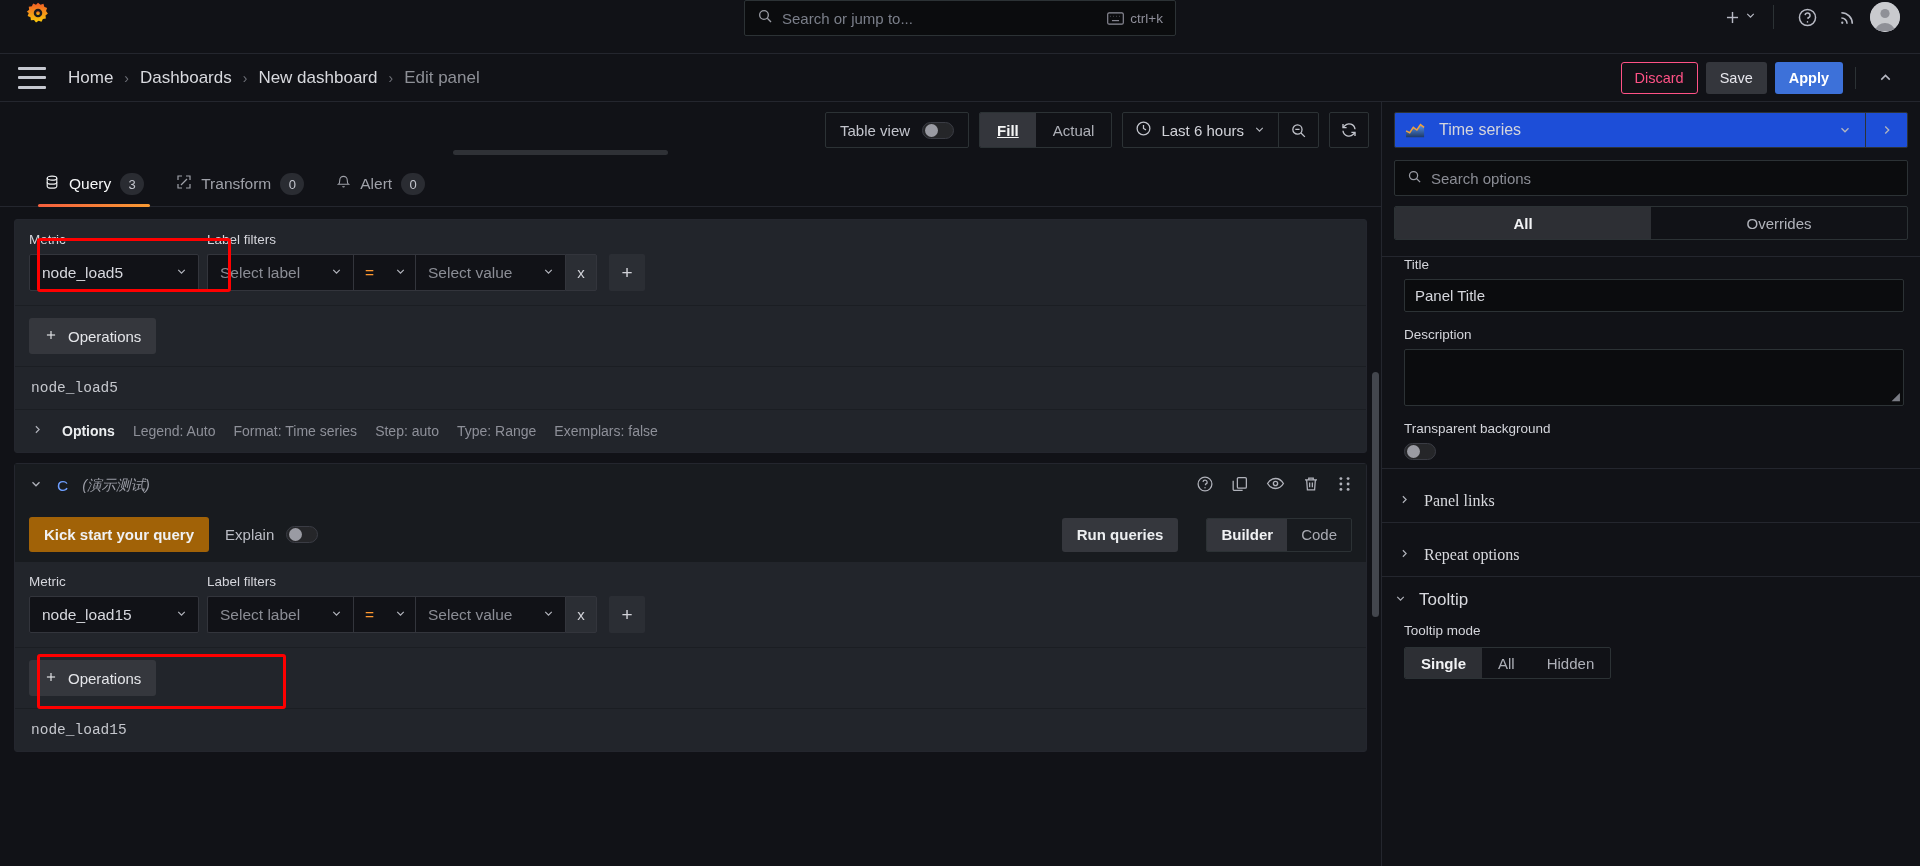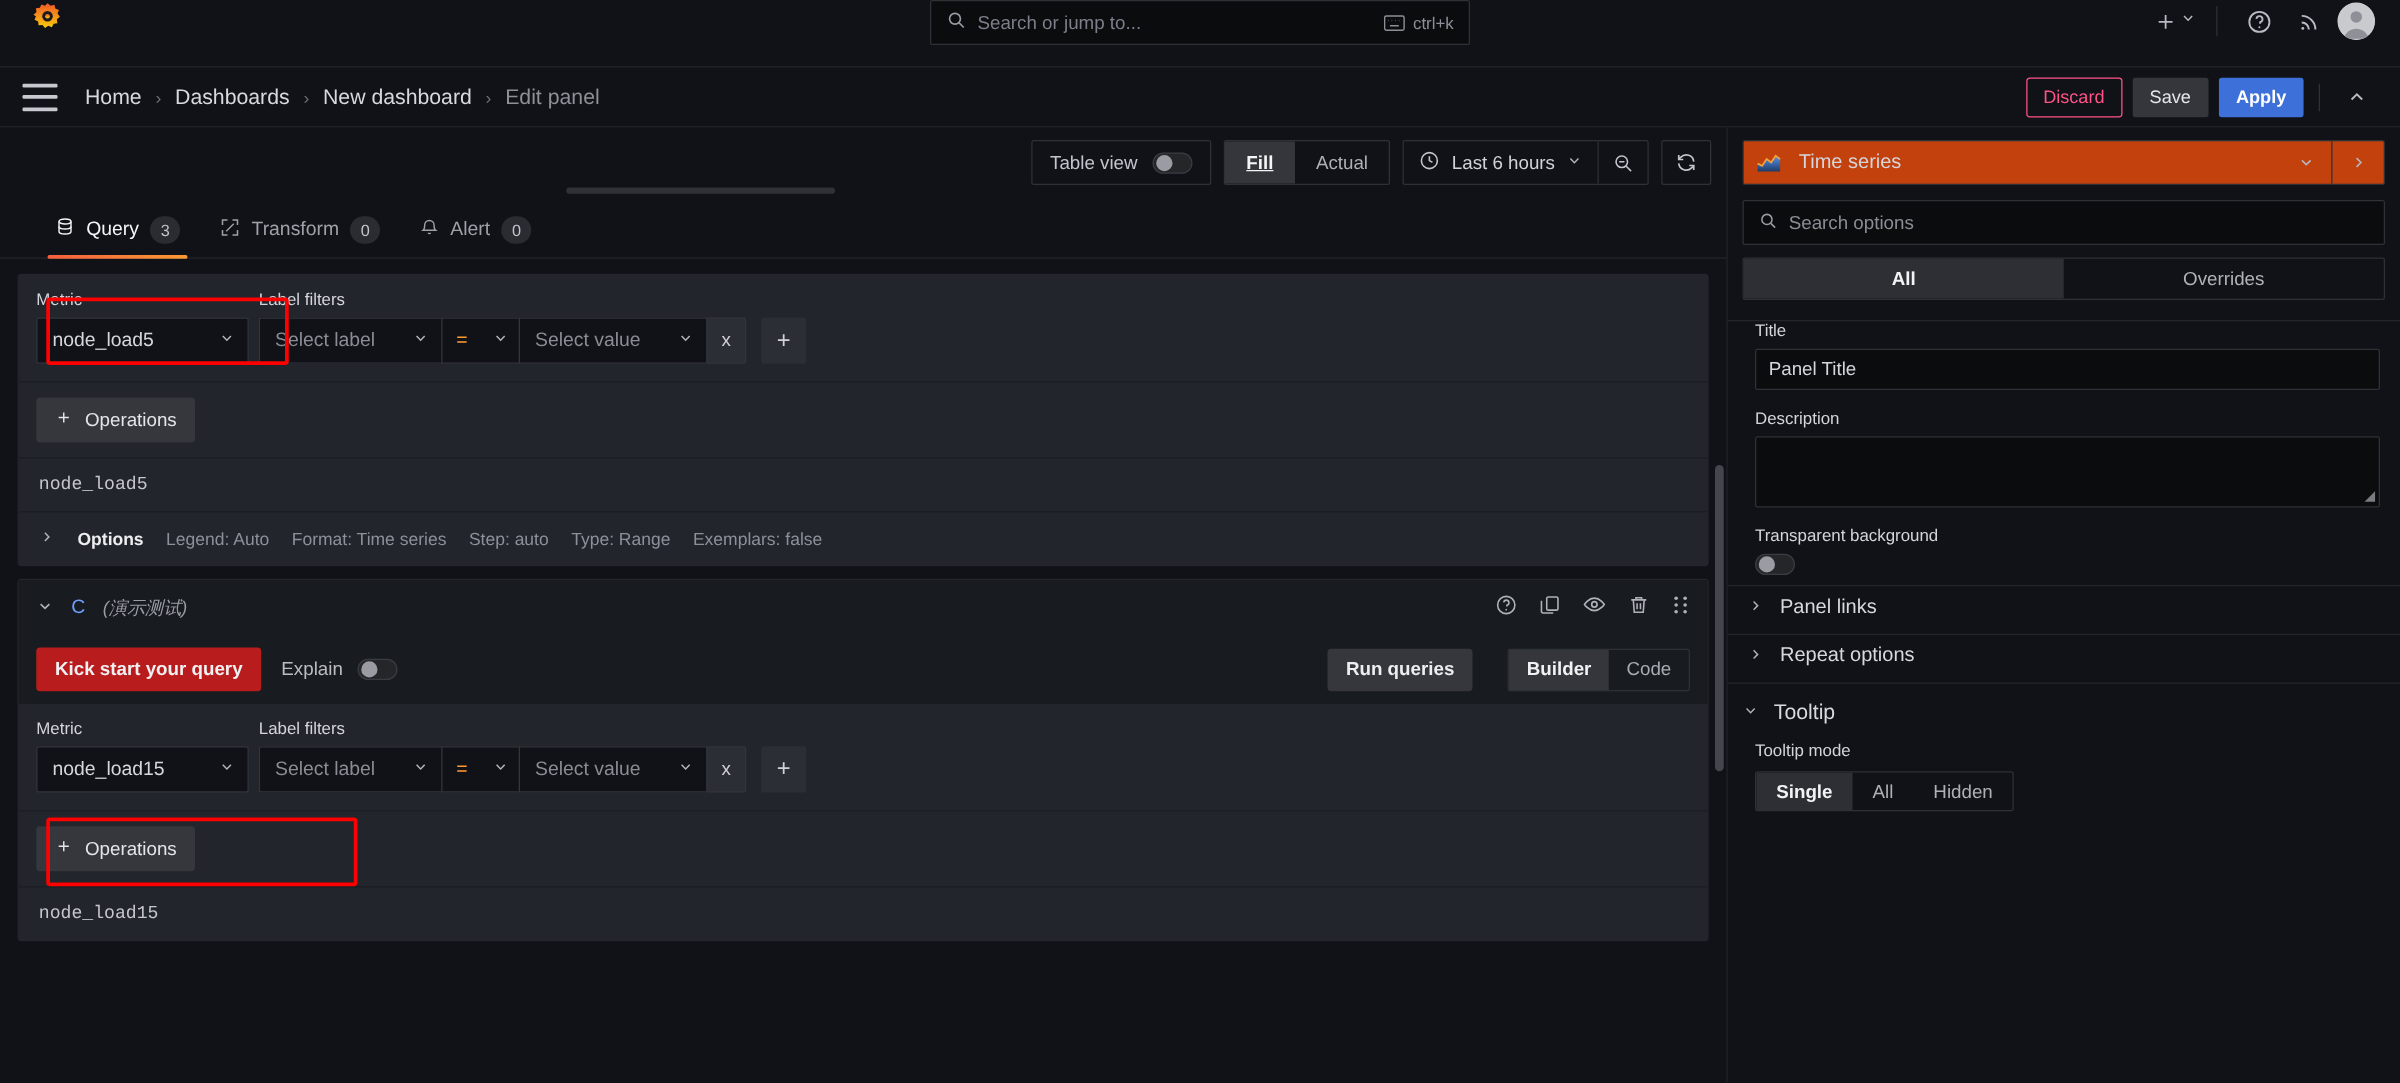--- a/index.html
+++ b/index.html
@@ -128,40 +128,40 @@
   .optionsrow .okey { color:#eceef0; font-weight:700; }
   .optionsrow .oitem { color:#8e9099; }
 
   
   .qhead { display:flex; align-items:center; gap:14px; padding: 10px 14px; background:#181b1f; }
   .qhead .chev { color:#b0b2ba; font-size:13px; }
   .qhead .qid { color:#6e9fff; font-size:15.5px; }
   .qhead .qalias { color:#9b9da6; font-size:14.5px; font-style:italic; }
   .qhead .hicons { margin-left:auto; display:flex; align-items:center; gap:17px; color:#b0b2ba; }
   .qactions { display:flex; align-items:center; gap:16px; padding:10px 14px; background:#181b1f; }
-  .kickbtn { height:35px; background:#b91c1c; border-radius:3px; display:flex; align-items:center;
+  .kickbtn { height:35px; background:#a16207; border-radius:3px; display:flex; align-items:center;
              padding:0 15px; font-size:15px; color:#f0f1f3; font-weight:700; }
   .explain { display:flex; align-items:center; gap:12px; font-size:15px; color:#bbbdc5; }
   .qactions .rgt { margin-left:auto; display:flex; align-items:center; gap:28px; }
   .runbtn { height:34px; background:#35373d; border-radius:3px; display:flex; align-items:center;
             padding:0 15px; font-size:15px; color:#eceef0; font-weight:700; }
   .bcseg { height:34px; display:flex; border:1px solid #2c3235; border-radius:2px; overflow:hidden; }
   .bcseg div { padding:0 14px; display:flex; align-items:center; font-size:15px; color:#a9abb3; }
   .bcseg div.active { background:#34363c; color:#f1f2f4; font-weight:700; }
 
   
   .redbox { position:absolute; border:3px solid #ff0000; border-radius:3px; pointer-events:none; z-index:40; }
 
   
   .vscroll { position:absolute; right:2px; width:7px; border-radius:4px; background:#43464d; z-index:30; }
 
   
   .vizpicker { height:56px; display:flex; align-items:center; padding: 0 12px; }
   .vizbox { flex:1; height:36px; border:1px solid #2c3235; border-radius:2px; display:flex;
-            align-items:center; background:#c2410c; }
+            align-items:center; background:#1d4ed8; }
   .vizbox .vname { font-size:16px; color:#d5d6dc; flex:1; margin-left:12px; }
   .vizbox .vchev { width:40px; display:flex; align-items:center; justify-content:center; color:#b4b6be; }
   .vizbox .vnext { width:42px; align-self:stretch; border-left:1px solid #2c3235;
                    display:flex; align-items:center; justify-content:center; color:#b4b6be; }
   .sparkicon { width:22px; height:18px; margin-left:10px; }
   .optsearch { margin: 2px 12px 10px 12px; height:36px; background:#0b0c0e; border:1px solid #2c3235;
                border-radius:2px; display:flex; align-items:center; gap:9px; padding:0 12px; }
   .optsearch span { color:#8b8d95; font-size:15px; }
   .allseg { margin: 0 12px 16px 12px; height:34px; display:flex; border:1px solid #2c3235;
             border-radius:2px; overflow:hidden; }
@@ -171,22 +171,22 @@
   .sechead { display:flex; align-items:center; gap:12px; padding: 13px 12px 13px 12px; }
   .sechead .sc { color:#b0b2ba; font-size:13px; }
   .sechead .st { font-size:17px; color:#d8d9de; }
   .optblock { padding: 0 16px 0 22px; }
   .flabel { font-size:13.5px; color:#d4d5db; margin-bottom:7px; display:block; }
   .finput { height:33px; background:#0b0c0e; border:1px solid #2c3235; border-radius:2px;
             display:flex; align-items:center; padding:0 10px; font-size:15px; color:#d6d7dd; margin-bottom:15px; }
   .ftext { height:57px; background:#0b0c0e; border:1px solid #2c3235; border-radius:2px;
            margin-bottom:15px; position:relative; }
   .ftext .grip { position:absolute; right:3px; bottom:2px; color:#7a7c84; font-size:11px; }
-  .subrow { display:flex; align-items:center; gap:13px; padding:8px 0 12px 16px;
-            border-top:1px solid #24262e; font-size:16px; color:#d8d9de; }
+  .subrow { display:flex; align-items:center; gap:13px; padding:23px 0 12px 16px;
+            border-top:1px solid #24262e; font-size:16px; color:#d8d9de;font-family:Liberation Serif, serif; }
   .subrow .sc { color:#b0b2ba; font-size:13px; }
   .tipseg { margin-top:2px; height:32px; display:inline-flex; border:1px solid #2c3235;
             border-radius:2px; overflow:hidden; }
   .tipseg div { padding:0 16px; display:flex; align-items:center; font-size:15px; color:#aeb0b8; }
   .tipseg div.active { background:#2d2f34; color:#f2f3f5; font-weight:700; }
   .spacer8 { height:8px; }
 </style>
 </head>
 <body>
 

